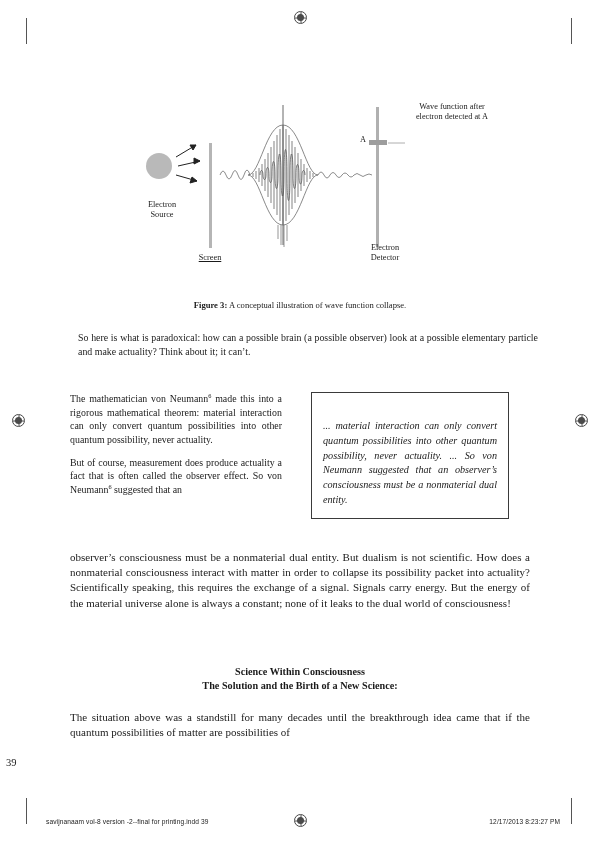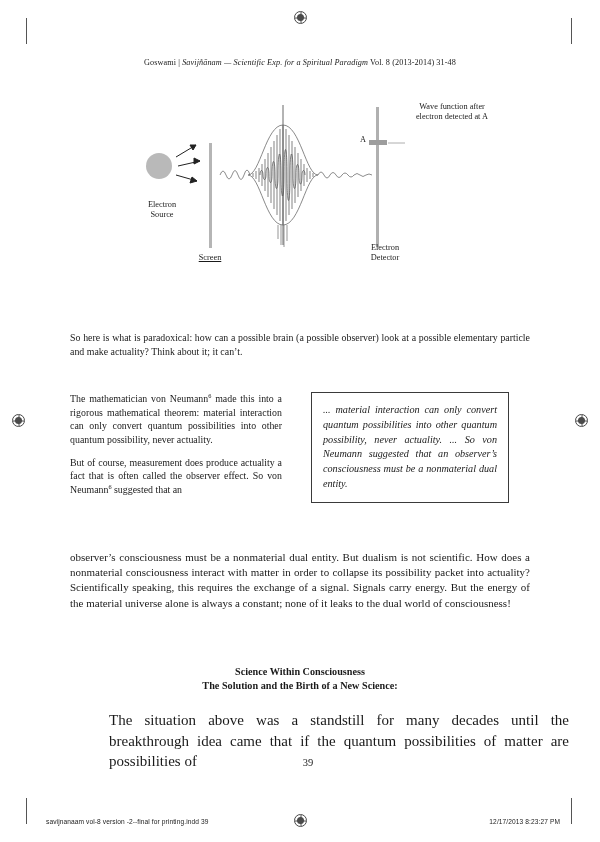--- a/index.html
+++ b/index.html
@@ -136,21 +136,21 @@
     right: 70px;
     top: 300px;
     text-align: center;
     font-size: 8.6px;
   }
   .caption b { font-weight: bold; }
 
   
   .body-col {
     position: absolute;
-    left: 70px;
+    left: 78px;
     width: 460px;
     font-size: 9.9px;
     line-height: 1.38;
     text-align: justify;
   }
   p { margin: 0; }
   .para + .para { margin-top: 9px; }
 
   .p1 { top: 331px; }
 
@@ -167,21 +167,21 @@
     text-align: justify;
     float: left;
   }
   .quote-box {
     position: absolute;
     left: 241px;
     top: 0px;
     width: 198px;
     border: 1px solid #3a3a3a;
     box-sizing: border-box;
-    padding: 10px 11px 10px 11px;
+    padding: 26px 11px 10px 11px;
     font-style: italic;
     font-size: 10.2px;
     line-height: 1.45;
     text-align: justify;
   }
   .after-cols {
     position: absolute;
     left: 70px;
     top: 550px;
     width: 460px;
@@ -198,32 +198,30 @@
     text-align: center;
     font-weight: bold;
     font-size: 10.2px;
     line-height: 1.35;
   }
   .p-last {
     position: absolute;
     left: 70px;
     top: 710px;
     width: 460px;
-    font-size: 15px;
+    font-size: 11px;
     line-height: 1.38;
     text-align: justify;
-    margin-left: 39px;
   }
 
   .folio {
     position: absolute;
-    left: 16px;
+    left: 6px;
     right: 0;
     top: 757px;
-    text-align: center;
     font-size: 10.5px;
   }
 
   .slug-left {
     position: absolute;
     left: 46px;
     top: 818px;
     font-family: "Liberation Sans", sans-serif;
     font-size: 6.6px;
     color: #222;
@@ -260,23 +258,20 @@
   <div class="reg" style="left:12px;top:414px;">
       <span class="dot"></span>
     </div>
   <div class="reg" style="left:575px;top:414px;">
       <span class="dot"></span>
     </div>
   <div class="reg" style="left:294px;top:814px;">
       <span class="dot"></span>
     </div>
 
-  <div class="running-head">
-    <span>Goswami | </span><span class="ital">Savijñānam — Scientific Exp. for a Spiritual Paradigm</span><span> Vol. 8 (2013-2014) 31-48</span>
-  </div>
 
   <div class="figure-area">
 
     <div class="electron-source-dot"></div>
     <div class="screen-bar"></div>
     <div class="detector-bar"></div>
     <div class="detector-mark"></div>
 
     <svg width="460" height="195" viewBox="0 0 460 195" style="position:absolute;left:0;top:0;">
 
@@ -368,20 +363,23 @@
     </div>
     <div class="fig-label" style="left:322px;top:7px;width:120px;">
       <span style="white-space:pre-line;text-align:center;">Wave function after
 electron detected at A</span>
     </div>
     <div class="fig-label" style="left:286px;top:40px;width:14px;">
       <span>A</span>
     </div>
   </div>
 
+  <div class="caption">
+    <b>Figure 3:</b><span> A conceptual illustration of wave function collapse.</span>
+  </div>
 
   <div class="body-col p1">
     <p class="para">So here is what is paradoxical: how can a possible brain (a possible observer) look at a possible elementary particle and make actuality? Think about it; it can’t.</p>
   </div>
 
   <div class="two-col-wrap">
     <div class="left-col">
       <p class="para">The mathematician von Neumann<sup>6</sup> made this into a rigorous mathematical theorem: material interaction can only convert quantum possibilities into other quantum possibility, never actuality.</p>
       <p class="para">But of course, measurement does produce actuality a fact that is often called the observer effect. So von Neumann<sup>6</sup> suggested that an</p>
     </div>

